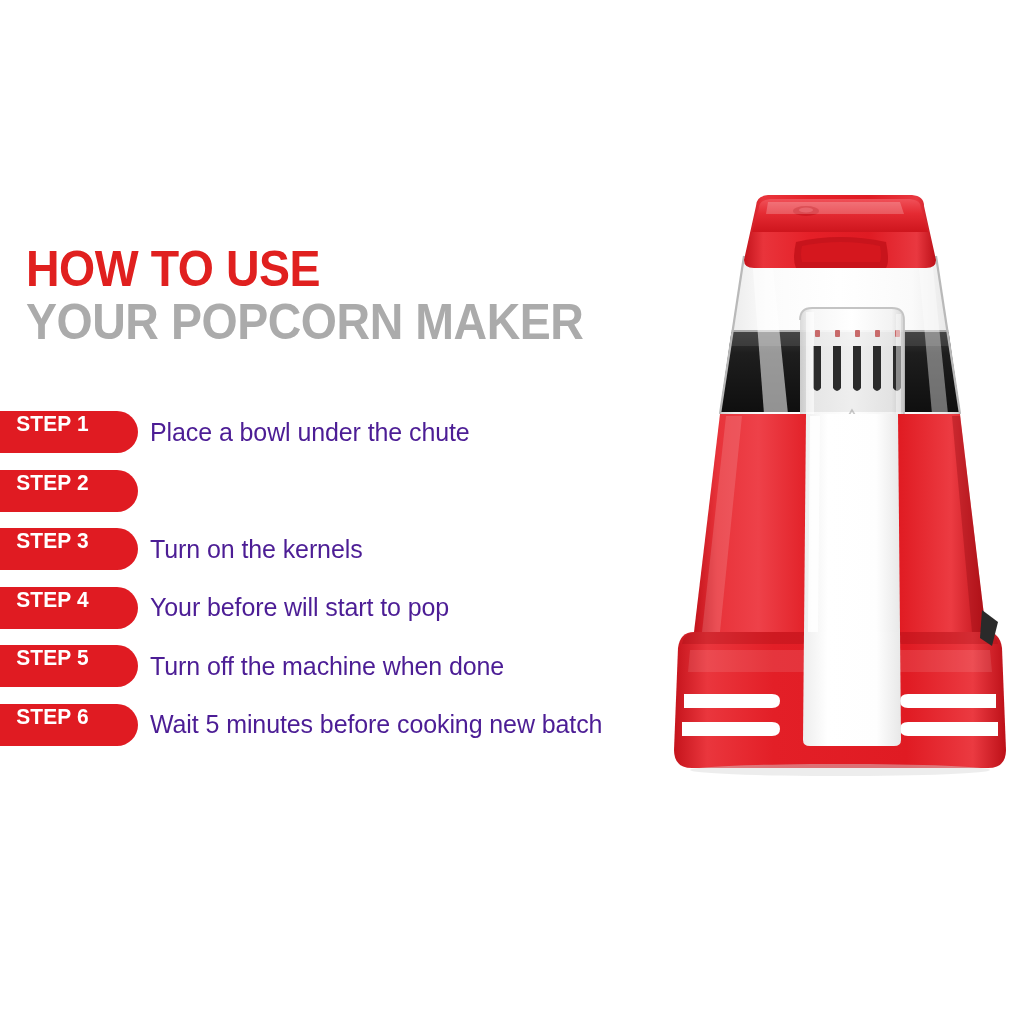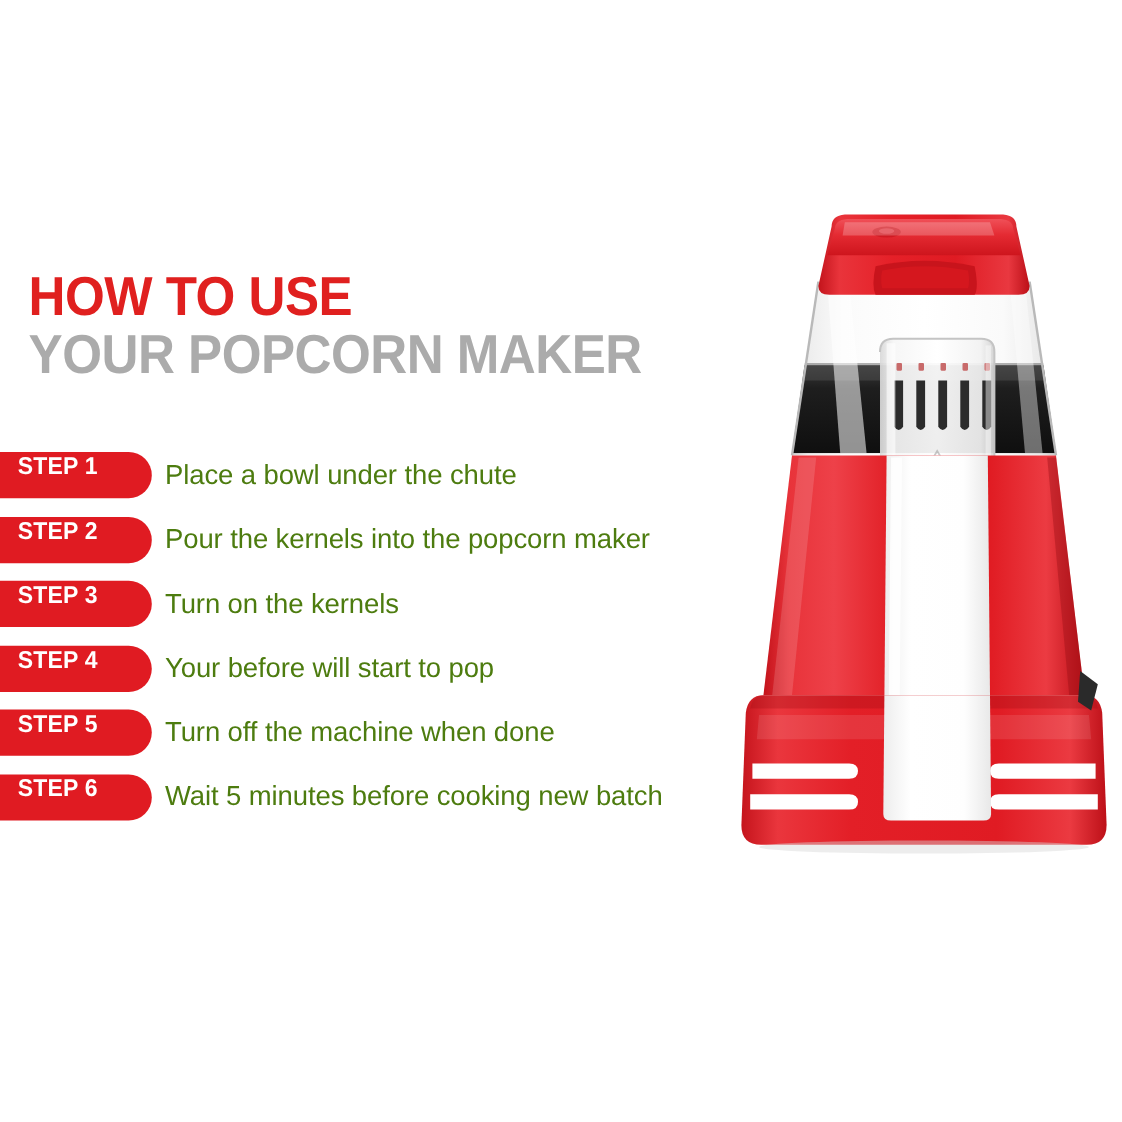--- a/index.html
+++ b/index.html
@@ -81,21 +81,21 @@
     transform-origin: left center;
     white-space: nowrap;
   }
   .step-text {
     position: absolute;
     left: 150px;
     top: 0;
     height: 42px;
     display: flex;
     align-items: center;
-    color: #4d7c0f;
+    color: #4c1d95;
     font-family: "Liberation Sans Narrow", "Liberation Sans", sans-serif;
     font-weight: 400;
     font-size: 25px;
     letter-spacing: -0.1px;
     transform-origin: left center;
     white-space: nowrap;
   }
 
   
   .product {
@@ -123,21 +123,20 @@
       <div class="step-badge">
         <span class="step-badge-label">STEP 1</span>
       </div>
       <div class="step-text">Place a bowl under the chute</div>
     </div>
 
     <div class="step-row">
       <div class="step-badge">
         <span class="step-badge-label">STEP 2</span>
       </div>
-      <div class="step-text">Pour the kernels into the popcorn maker</div>
     </div>
 
     <div class="step-row">
       <div class="step-badge">
         <span class="step-badge-label">STEP 3</span>
       </div>
       <div class="step-text">Turn on the kernels</div>
     </div>
 
     <div class="step-row">

